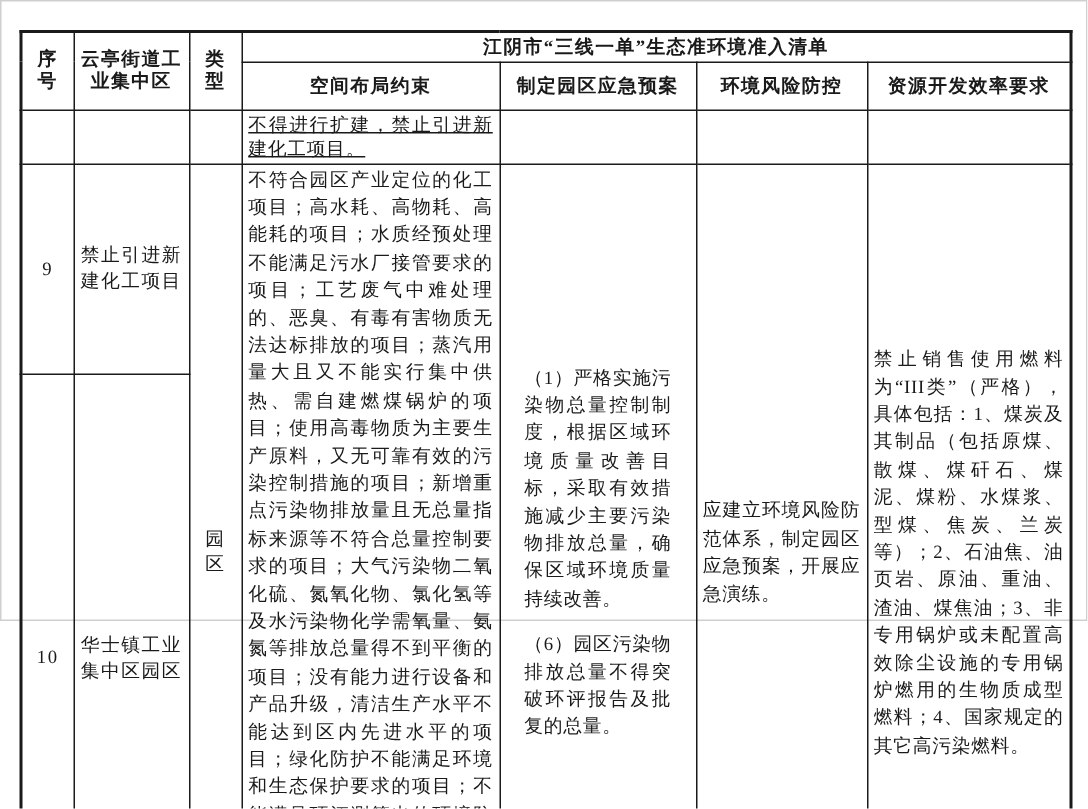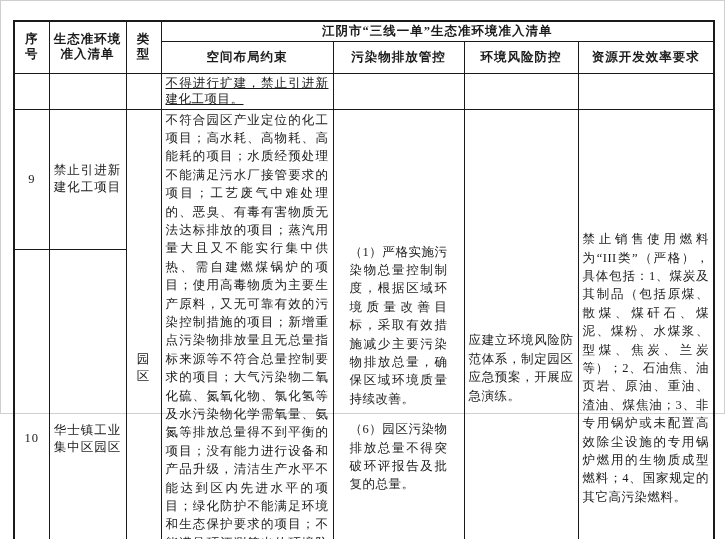--- a/index.html
+++ b/index.html
@@ -94,28 +94,28 @@
       <col style="width:35px">
       <col style="width:172px">
       <col style="width:131px">
       <col style="width:114px">
       <col style="width:136px">
     </colgroup>
 
     <tbody>
         <tr class="r1">
       <th class="hd" rowspan="2">序号</th>
-      <th class="hd" rowspan="2">生态准环境准入清单</th>
+      <th class="hd" rowspan="2">云亭街道工业集中区</th>
       <th class="hd" rowspan="2">类型</th>
       <th class="hd" colspan="4">江阴市“三线一单”生态准环境准入清单</th>
     </tr>
 
     <tr class="r2">
       <th class="hd">空间布局约束</th>
-      <th class="hd">污染物排放管控</th>
+      <th class="hd">制定园区应急预案</th>
       <th class="hd">环境风险防控</th>
       <th class="hd">资源开发效率要求</th>
     </tr>
 
     <tr class="r3">
       <td class="center"></td>
       <td class="center"></td>
       <td class="center"></td>
       <td class="toptext">不得进行扩建，禁止引进新建化工项目。</td>
       <td></td>

